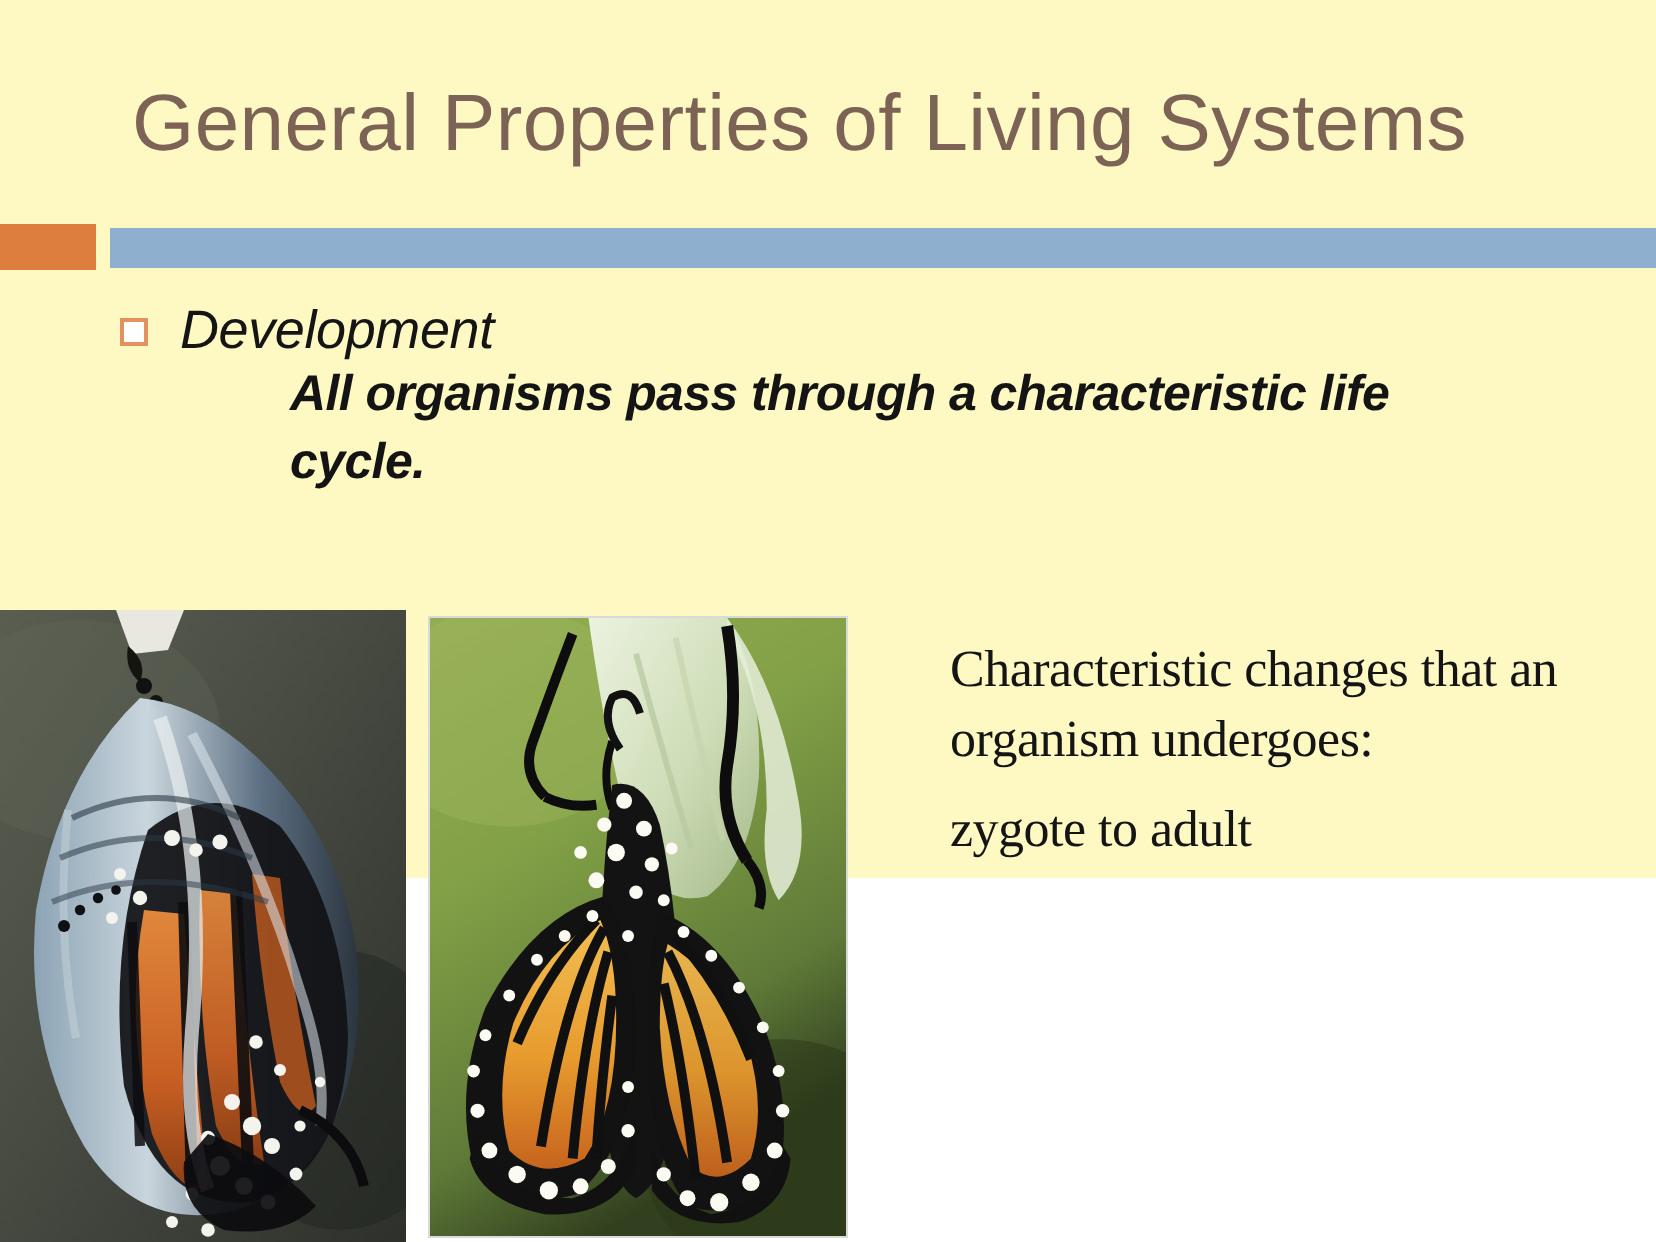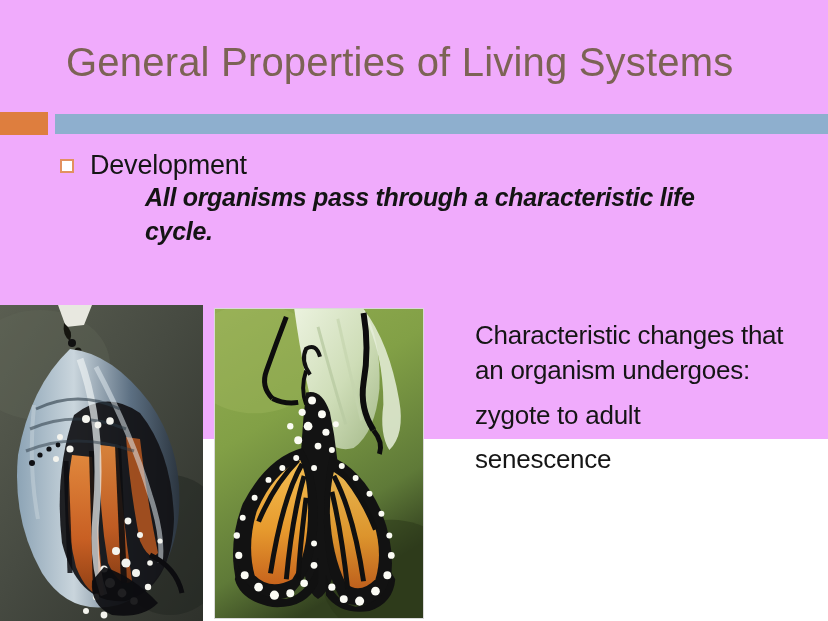--- a/index.html
+++ b/index.html
@@ -5,21 +5,21 @@
   * { margin:0; padding:0; box-sizing:border-box; }
   html, body {
     width:828px; height:621px;
     background:#ffffff;
     font-family:"Liberation Sans", sans-serif;
     overflow:hidden;
   }
   .slide {
     position:relative;
     width:828px; height:439px;
-    background:#f0abfc;
+    background:#fef9c3;
   }
 
   
   .slide-title {
     position:absolute;
     left:66px; top:40px;
     width:740px;
     font-size:40px;
     font-weight:400;
     letter-spacing:0.2px;
@@ -41,20 +41,21 @@
     width:773px; height:20px;
     background:#8EAFCE;
   }
 
   
   .bullet-row {
     position:absolute;
     left:60px; top:148px;
     display:flex;
     align-items:flex-start;
+    font-style:italic;
   }
   .bullet-square {
     width:14px; height:14px;
     border:2px solid #E2915F;
     background:#ffffff;
     margin-top:11px;
     margin-right:16px;
     flex:0 0 auto;
   }
   .bullet-text {
@@ -76,20 +77,21 @@
     color:#141414;
     line-height:1.36;
     letter-spacing:-0.3px;
   }
 
   
   .right-block {
     position:absolute;
     left:475px; top:318px;
     width:330px;
+    font-family:Liberation Serif, serif;
   }
   .right-para {
     font-size:26px;
     color:#151515;
     line-height:1.34;
     letter-spacing:-0.25px;
   }
   .right-line {
     font-size:26px;
     color:#151515;
@@ -129,21 +131,20 @@
   <div class="bullet-row">
     <span class="bullet-square"></span>
     <span class="bullet-text">Development</span>
   </div>
 
   <div class="sub-text">All organisms pass through a characteristic life cycle.</div>
 
   <div class="right-block">
     <div class="right-para">Characteristic changes that an organism undergoes:</div>
     <div class="right-line">zygote to adult</div>
-    <div class="right-line">senescence</div>
   </div>
 
   <div class="photo photo-left">
     <svg viewBox="0 0 203 316" preserveAspectRatio="none">
       <defs>
         <linearGradient id="lbg" x1="0" y1="0" x2="1" y2="1">
           <stop offset="0%" stop-color="#5a5e51"></stop>
           <stop offset="45%" stop-color="#474b42"></stop>
           <stop offset="100%" stop-color="#2e312b"></stop>
         </linearGradient>

